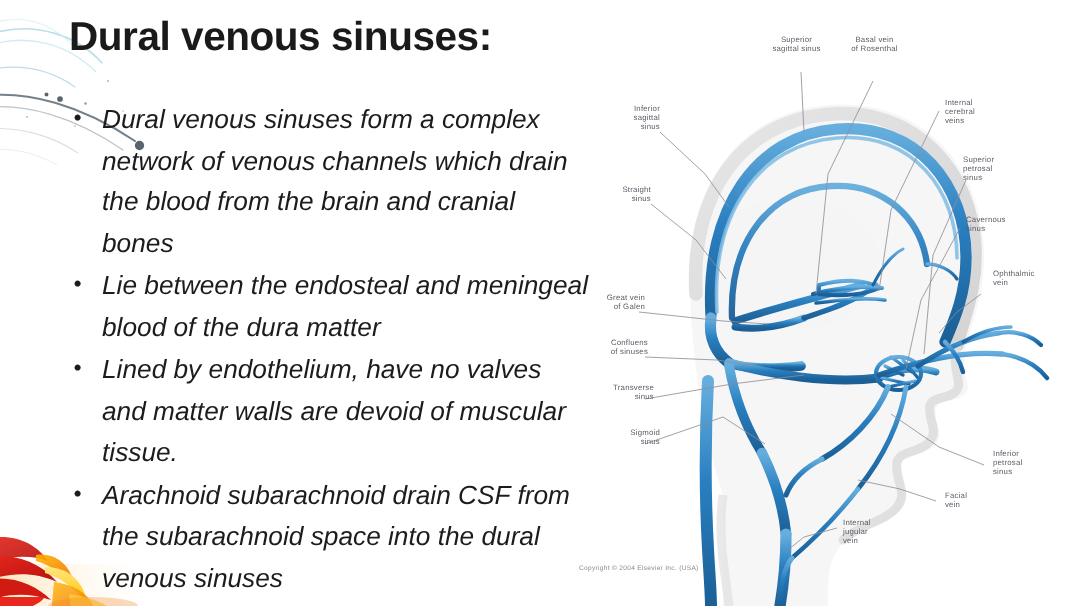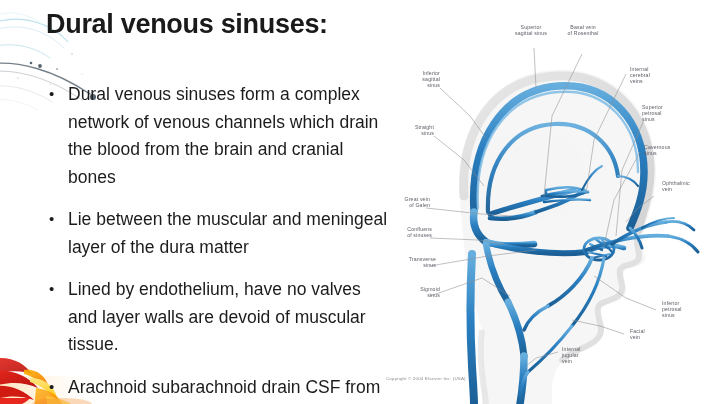--- a/index.html
+++ b/index.html
@@ -53,24 +53,25 @@
     left: 44px;
     top: 66px;
     width: 350px;
     list-style: none;
     margin: 0;
     padding: 0;
   }
   #bullets li {
     position: relative;
     padding-left: 24px;
-    margin: 15px 0 1px 0;
+    margin: 0 0 1px 0;
     font-size: 17.5px;
     line-height: 27.5px;
     color: #1c1c1c;
+    font-style: italic;
   }
   #bullets li::before {
     content: "\2022";
     position: absolute;
     left: 5px;
     top: -1px;
     font-size: 15px;
     color: #1c1c1c;
   }
 
@@ -166,22 +167,22 @@
     <path d="M46 58 C 62 60, 72 68, 74 80 L 44 80 Z" fill="url(#fl-orange)" opacity="0.8"></path>
     <path d="M56 66 C 72 68, 84 74, 88 80 L 58 80 Z" fill="#ffcf3a" opacity="0.7"></path>
     <ellipse cx="72" cy="74" rx="30" ry="6" fill="#f08a2a" opacity="0.32"></ellipse>
     <ellipse cx="88" cy="78" rx="26" ry="4" fill="#f5a742" opacity="0.22"></ellipse>
   </svg>
 
   <div id="title">Dural venous sinuses:</div>
 
   <ul id="bullets">
     <li>Dural venous sinuses form a complex network of venous channels which drain the blood from the brain and cranial bones</li>
-    <li>Lie between the muscular and meningeal layer of the dura matter</li>
-    <li>Lined by endothelium, have no valves and layer walls are devoid of muscular tissue.</li>
+    <li>Lie between the endosteal and meningeal blood of the dura matter</li>
+    <li>Lined by endothelium, have no valves and matter walls are devoid of muscular tissue.</li>
     <li>Arachnoid subarachnoid drain CSF from the subarachnoid space into the dural venous sinuses</li>
   </ul>
 
   <div id="figure">
 
     <svg viewBox="0 0 334 404">
       <defs>
         <linearGradient id="vesselGrad" x1="0" y1="0" x2="0" y2="1">
           <stop offset="0%" stop-color="#66aede"></stop>
           <stop offset="45%" stop-color="#2a7fc0"></stop>

